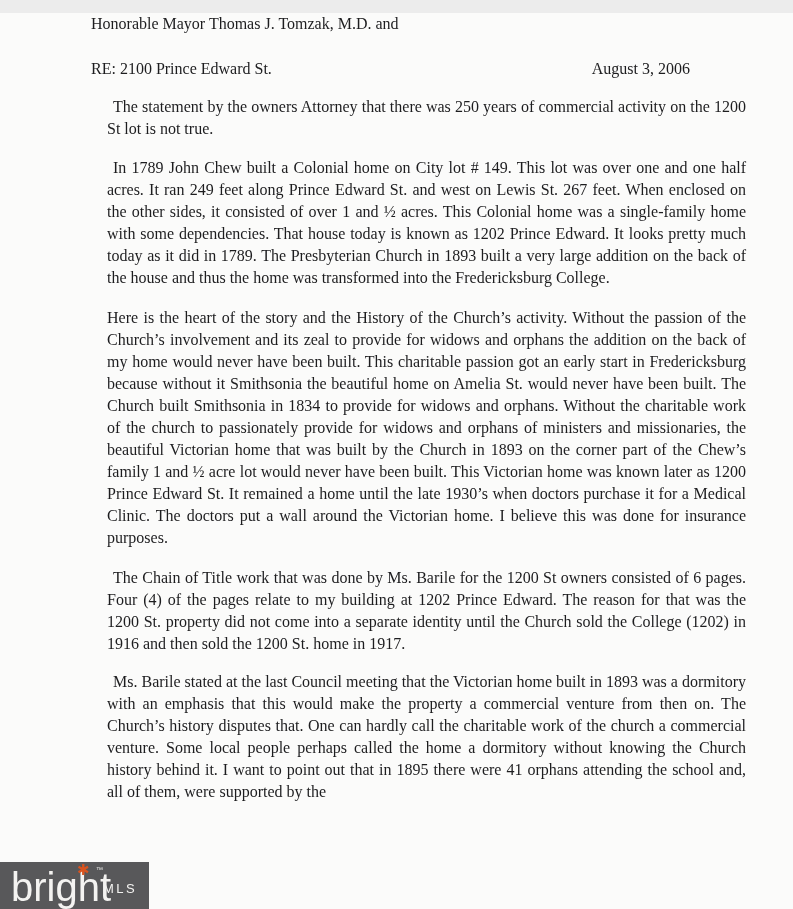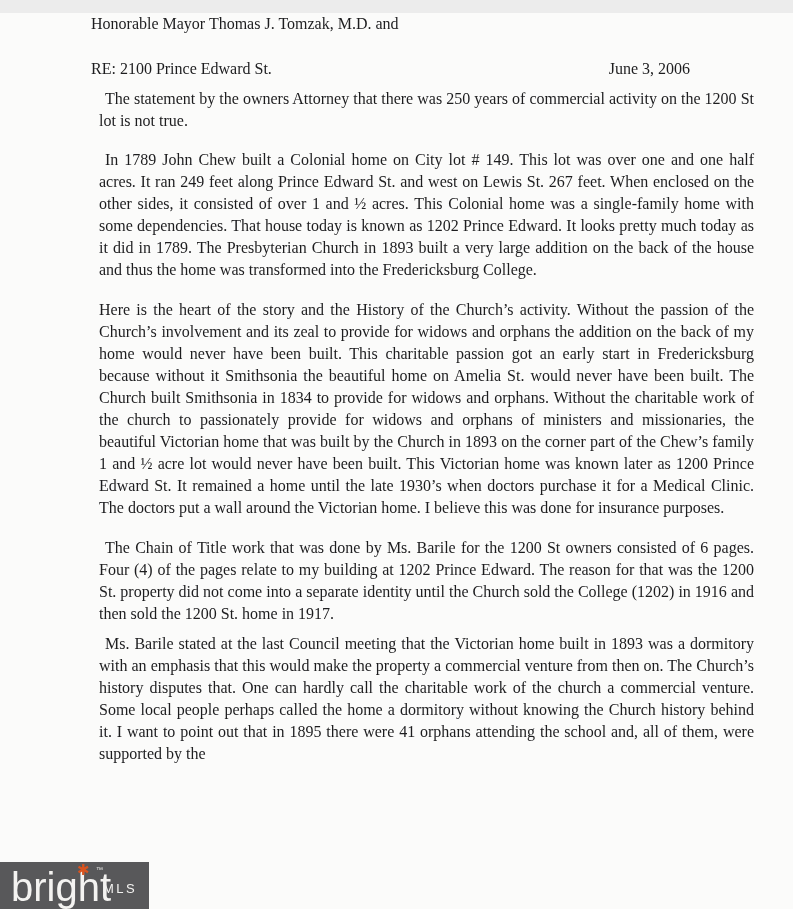--- a/index.html
+++ b/index.html
@@ -18,21 +18,21 @@
   }
   .content {
     position: absolute; left: 91px; top: 13px;
     width: 671px;
     font-size: 16px; line-height: 22px;
   }
   .recipient-line { margin: 0; }
   .justify { text-align: justify; }
   .re-row { display: flex; margin-top: 23px; }
   .re-date { margin-left: auto; margin-right: 72px; white-space: nowrap; }
-  .para { margin: 8px; text-align: justify; }
+  .para { margin: 16px; text-align: justify; }
   .ind { text-indent: 6px; }
   .mt17 { margin-top: 17px; }
   .mt18 { margin-top: 18px; }
   .watermark {
     position: absolute; left: 0; top: 862px;
     width: 149px; height: 47px;
     background: #58585a;
     z-index: 5;
   }
   .wm-brand {
@@ -63,21 +63,21 @@
 
   <div class="scan-band"></div>
 
   <div class="content">
 
     <p class="recipient-line">Honorable Mayor Thomas J. Tomzak, M.D. and</p>
 
 
     <div class="re-row">
       <span>RE: 2100 Prince Edward St.</span>
-      <span class="re-date">June 3, 2006</span>
+      <span class="re-date">August 3, 2006</span>
     </div>
 
     <p class="para ind">The statement by the owners Attorney that there was 250 years of commercial activity on the 1200 St lot is not true.</p>
 
     <p class="para ind mt17">In 1789 John Chew built a Colonial home on City lot # 149. This lot was over one and one half acres. It ran 249 feet along Prince Edward St. and west on Lewis St. 267 feet. When enclosed on the other sides, it consisted of over 1 and ½ acres. This Colonial home was a single-family home with some dependencies. That house today is known as 1202 Prince Edward. It looks pretty much today as it did in 1789. The Presbyterian Church in 1893 built a very large addition on the back of the house and thus the home was transformed into the Fredericksburg College.</p>
 
     <p class="para mt18">Here is the heart of the story and the History of the Church’s activity. Without the passion of the Church’s involvement and its zeal to provide for widows and orphans the addition on the back of my home would never have been built. This charitable passion got an early start in Fredericksburg because without it Smithsonia the beautiful home on Amelia St. would never have been built. The Church built Smithsonia in 1834 to provide for widows and orphans. Without the charitable work of the church to passionately provide for widows and orphans of ministers and missionaries, the beautiful Victorian home that was built by the Church in 1893 on the corner part of the Chew’s family 1 and ½ acre lot would never have been built. This Victorian home was known later as 1200 Prince Edward St. It remained a home until the late 1930’s when doctors purchase it for a Medical Clinic. The doctors put a wall around the Victorian home. I believe this was done for insurance purposes.</p>
 
     <p class="para ind mt18">The Chain of Title work that was done by Ms. Barile for the 1200 St owners consisted of 6 pages. Four (4) of the pages relate to my building at 1202 Prince Edward. The reason for that was the 1200 St. property did not come into a separate identity until the Church sold the College (1202) in 1916 and then sold the 1200 St. home in 1917.</p>
 

